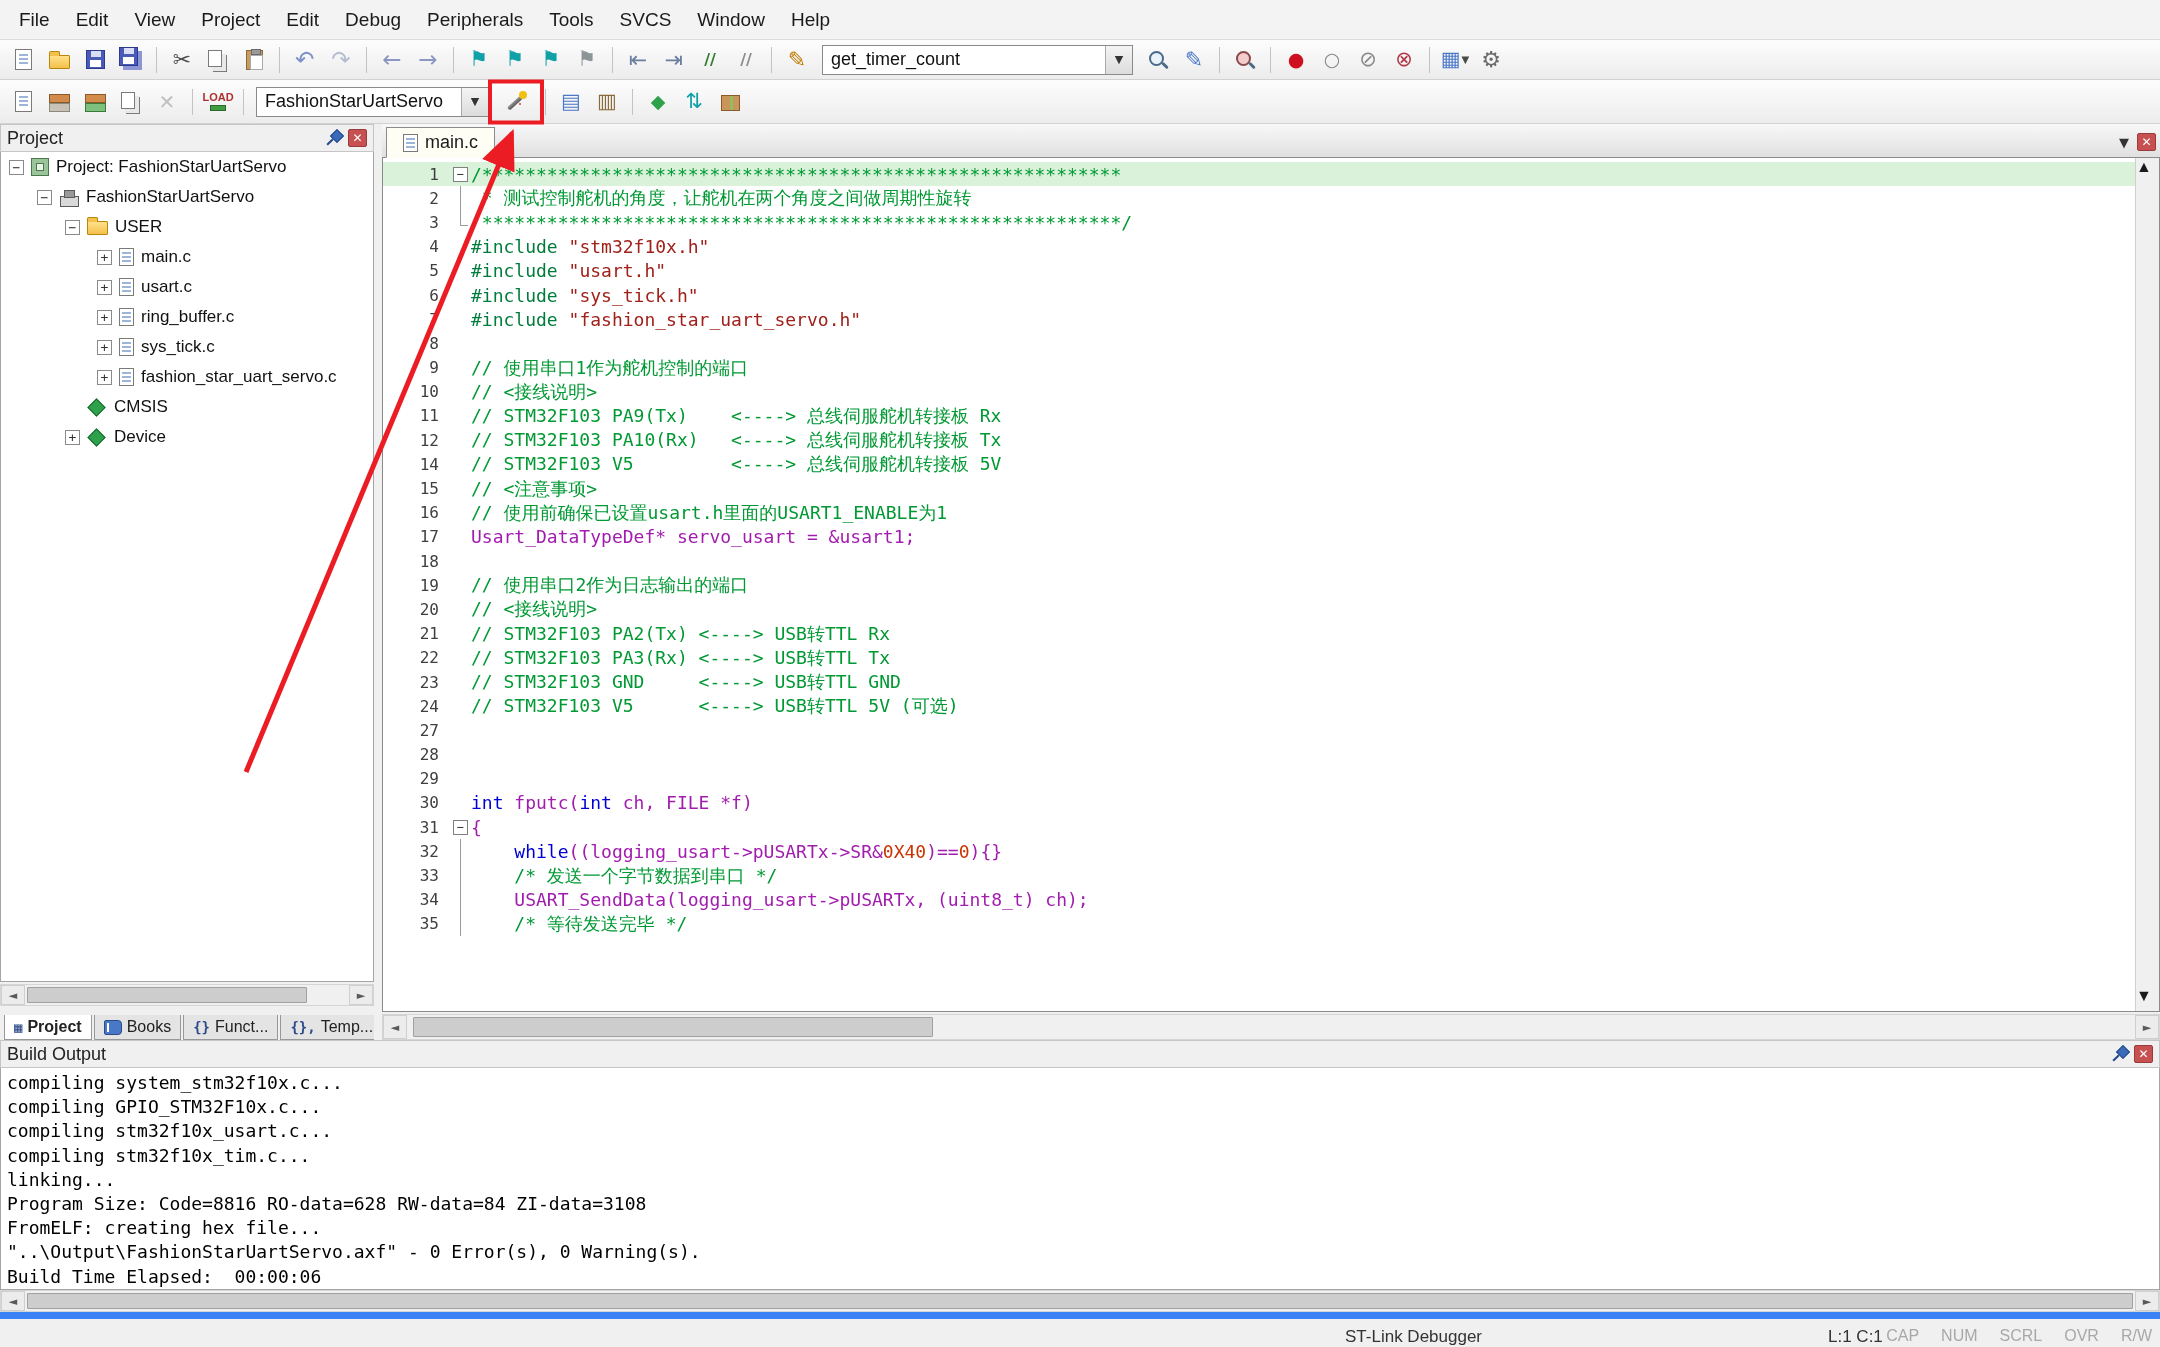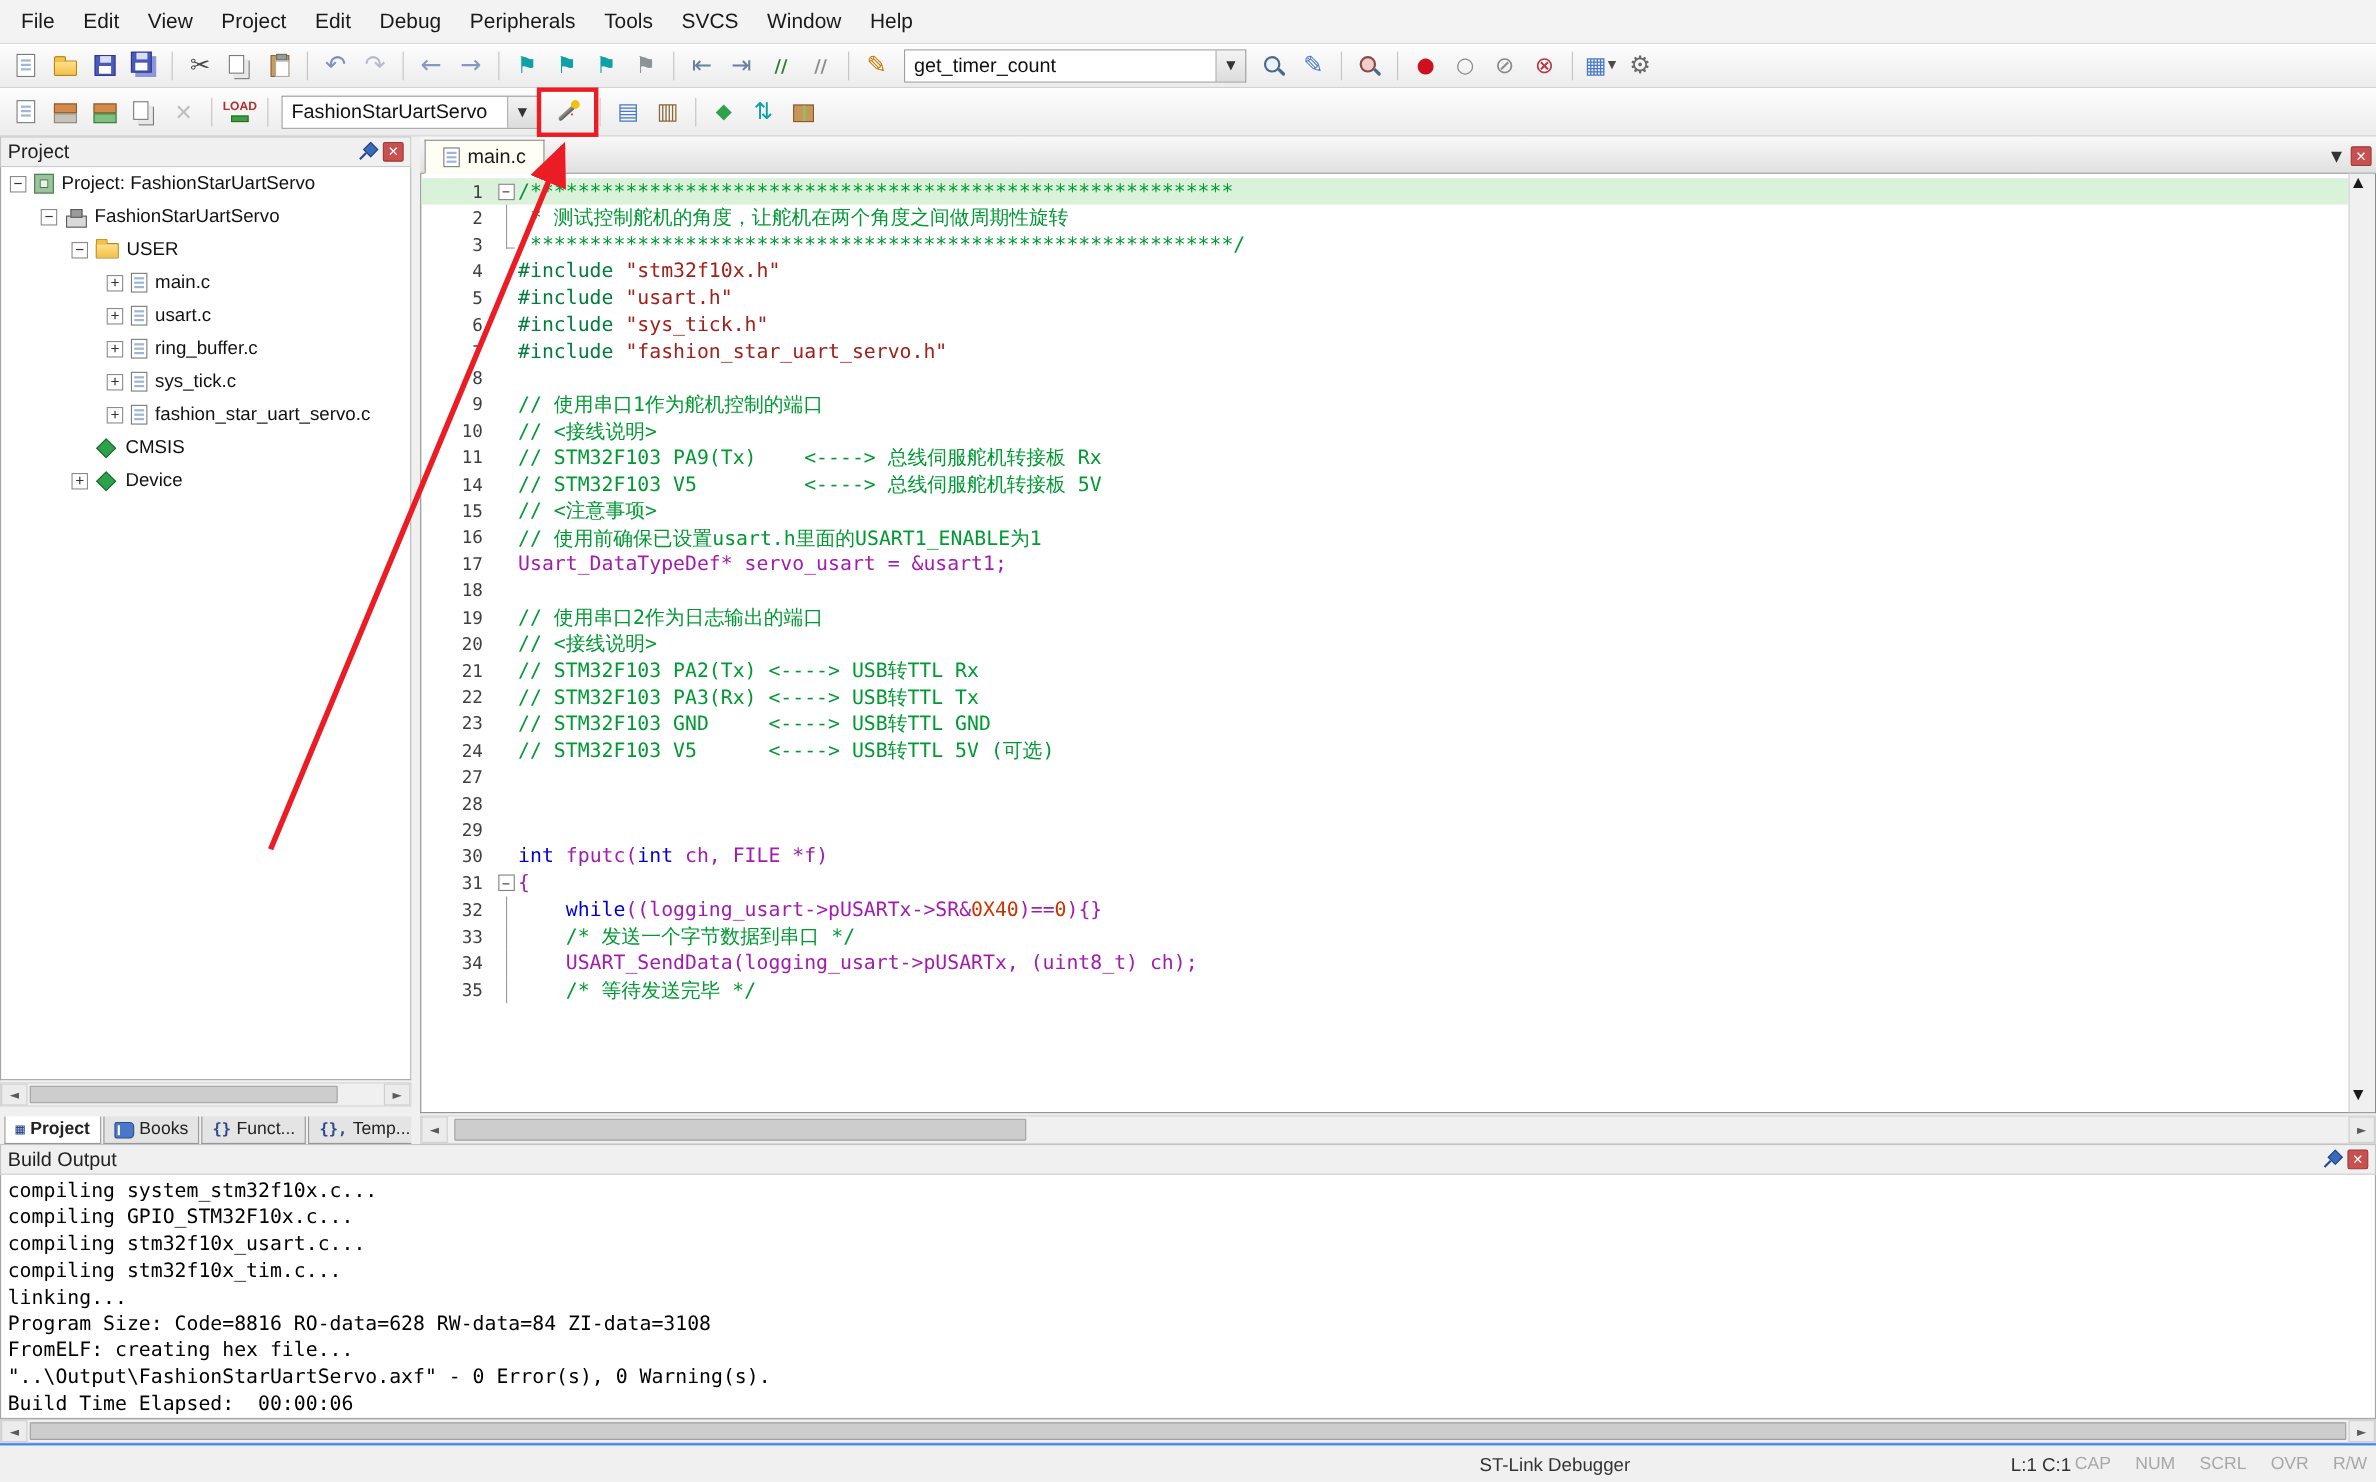--- a/index.html
+++ b/index.html
@@ -119,21 +119,21 @@
   #project-hscroll .thumb{top:2px;bottom:2px;left:26px;width:280px}
   #build-hscroll{height:22px}
   #build-hscroll .thumb{top:2px;bottom:2px;left:26px;right:26px}
 
   
   #build-output{height:272px;display:flex;flex-direction:column;background:#f0f0f0}
   #build-lines-box{flex:1;background:#fff;border:1px solid #a5a5a5;border-top:none;padding:4px 6px;overflow:hidden}
   .bline{height:24.2px;font-size:18px;white-space:pre;color:#000;font-family:"DejaVu Sans Mono",monospace}
 
   
-  #statusbar{height:35px;background:#f0f0f0;border-top:2px solid #3b82f6;position:relative;font-size:17px;color:#333}
+  #statusbar{height:35px;background:#f0f0f0;border-top:7px solid #3b82f6;position:relative;font-size:17px;color:#333}
   #sb-debugger{position:absolute;left:1345px;top:8px}
   #sb-cursor{position:absolute;left:1828px;top:8px}
   #status-flags{position:absolute;right:8px;top:8px;display:flex;gap:22px;color:#a8a8a8;font-size:16px}
 
   
   #annotation{position:absolute;inset:0;width:2160px;height:1347px;pointer-events:none;z-index:50}
 </style>
 </head>
 <body>
 
@@ -466,20 +466,25 @@
             <span class="ln">10</span>
             <span class="fold"></span>
             <span class="ctext"><span class="cmt">// &lt;接线说明&gt;</span></span>
           </div>
           <div class="crow">
             <span class="ln">11</span>
             <span class="fold"></span>
             <span class="ctext"><span class="cmt">// STM32F103 PA9(Tx)    &lt;----&gt; 总线伺服舵机转接板 Rx</span></span>
           </div>
           <div class="crow">
+            <span class="ln">12</span>
+            <span class="fold"></span>
+            <span class="ctext"><span class="cmt">// STM32F103 PA10(Rx)   &lt;----&gt; 总线伺服舵机转接板 Tx</span></span>
+          </div>
+          <div class="crow">
             <span class="ln">14</span>
             <span class="fold"></span>
             <span class="ctext"><span class="cmt">// STM32F103 V5         &lt;----&gt; 总线伺服舵机转接板 5V</span></span>
           </div>
           <div class="crow">
             <span class="ln">15</span>
             <span class="fold"></span>
             <span class="ctext"><span class="cmt">// &lt;注意事项&gt;</span></span>
           </div>
           <div class="crow">

